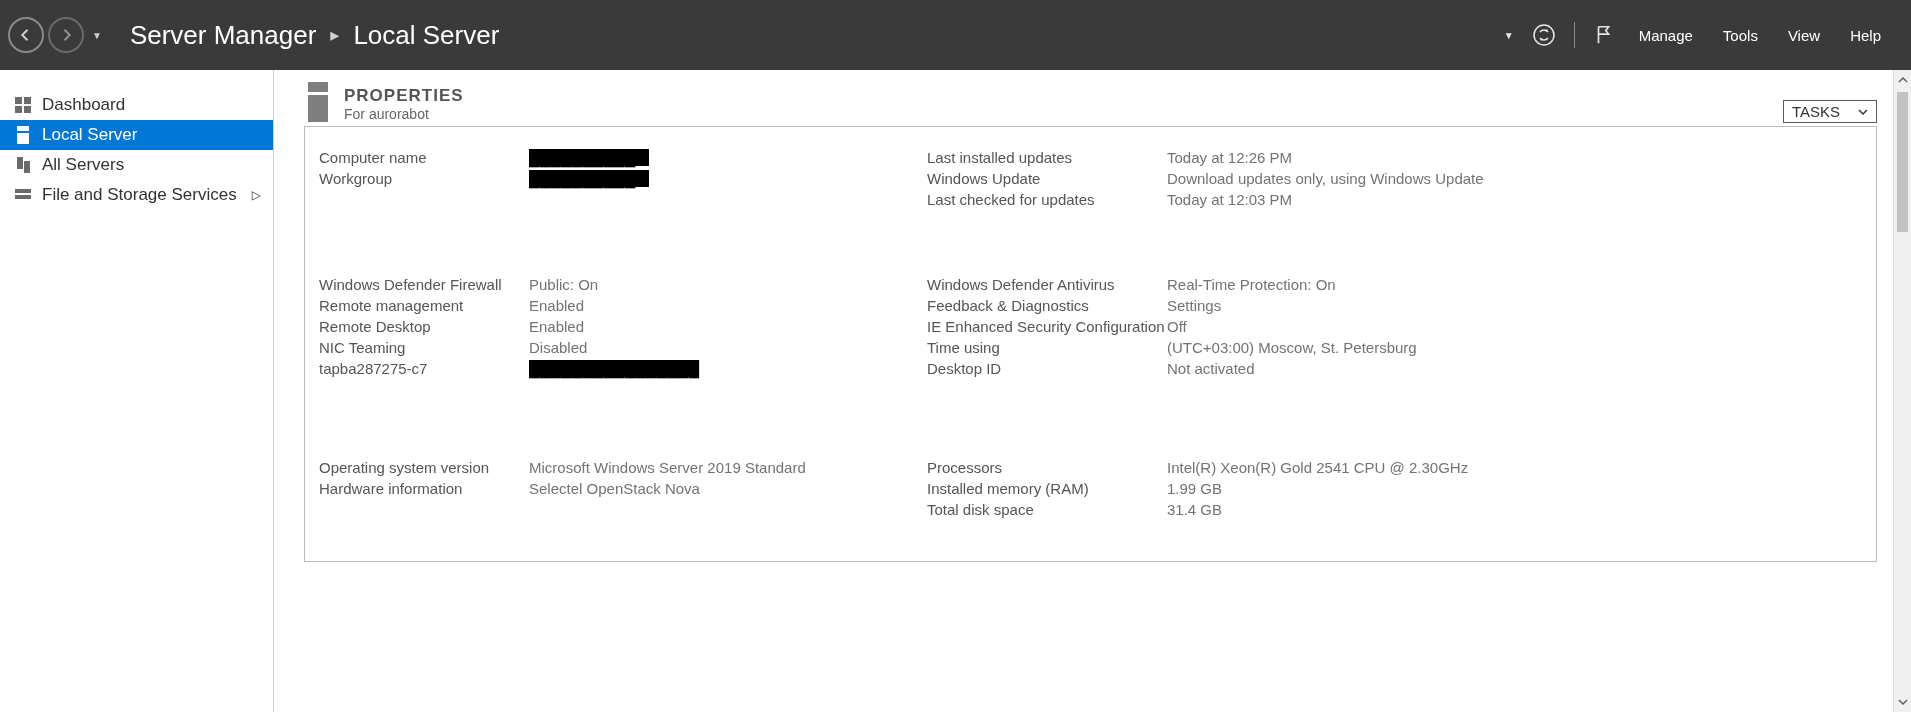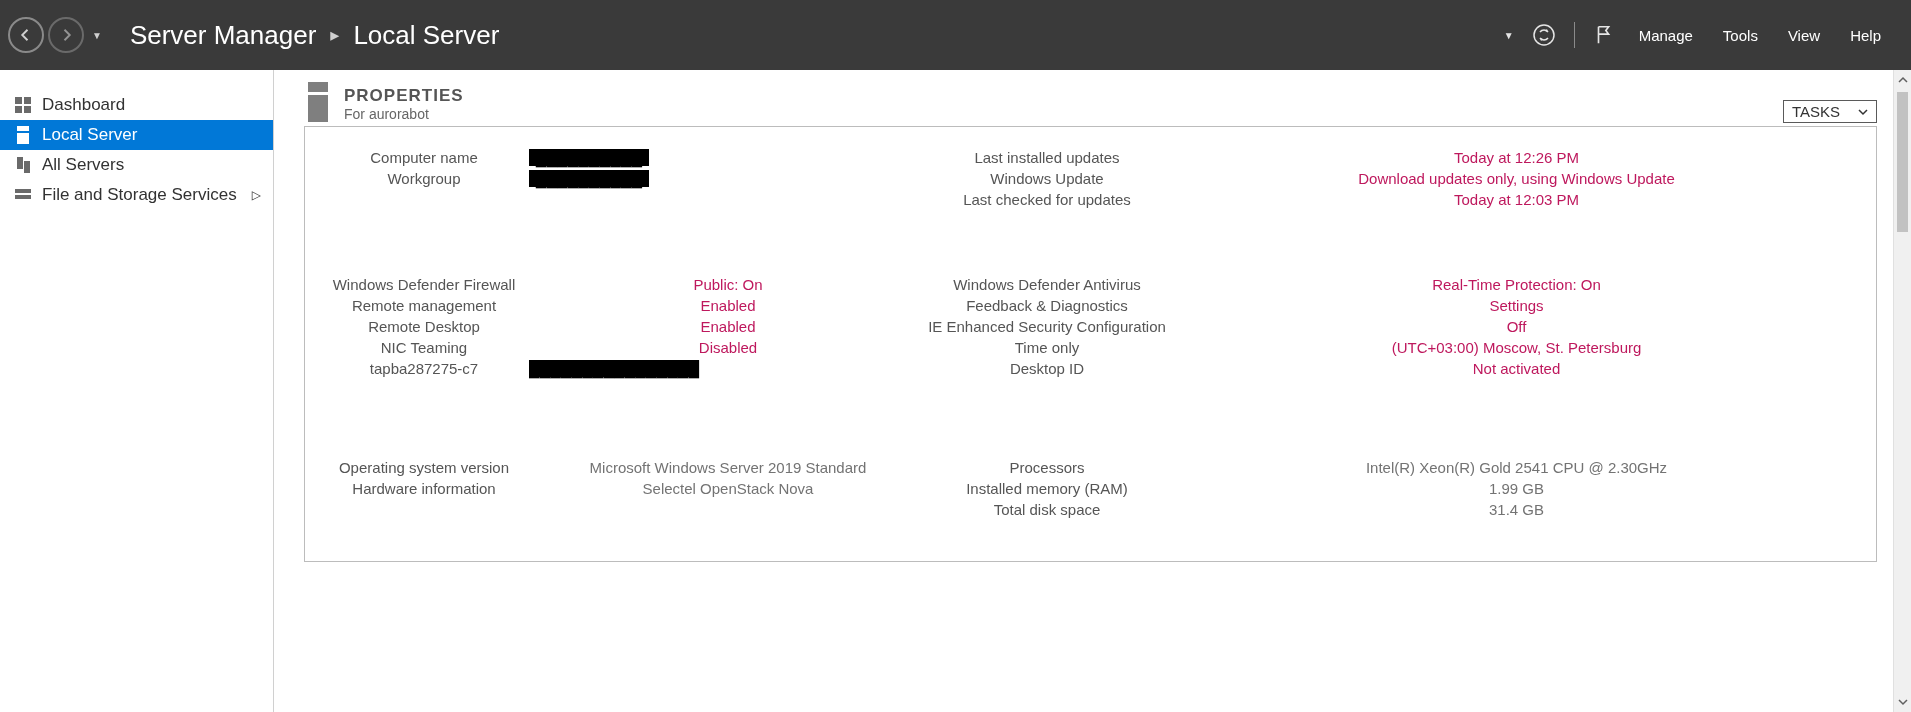--- a/index.html
+++ b/index.html
@@ -153,33 +153,32 @@
 
   .prop-card {
     position: absolute;
     left: 30px;
     right: 34px;
     top: 56px;
     bottom: 150px; 
     border: 1px solid #bcbcbc;
     padding: 22px 10px 22px 14px;
     overflow: auto;
-    text-align: center;
   }
 
   .prop-grid {
     display: grid;
     grid-template-columns: 210px 398px 240px 1fr;
     column-gap: 0;
     row-gap: 4px;
     font-size: 15px;
     color:#444;
   }
   .lbl { color:#555; white-space:nowrap; }
-  .val-link { color:#be185d; cursor:pointer; white-space:nowrap;}
+  .val-link { color:#737373; cursor:pointer; white-space:nowrap;}
   .val-text { color:#737373; white-space:nowrap;}
   .redacted { background:#000; color:#000; }
   .spacer-row { grid-column: 1 / -1; height: 60px; }
   .spacer-row.big { height: 74px; }
 
   
   .vscroll {
     position: absolute;
     right: 0; top:0; bottom:0;
     width: 18px;
@@ -341,21 +340,21 @@
         <div class="lbl">Feedback &amp; Diagnostics</div>
         <div class="val-link">Settings</div>
 
         <div class="lbl">Remote Desktop</div>
         <div class="val-link">Enabled</div>
         <div class="lbl">IE Enhanced Security Configuration</div>
         <div class="val-link">Off</div>
 
         <div class="lbl">NIC Teaming</div>
         <div class="val-link">Disabled</div>
-        <div class="lbl">Time only</div>
+        <div class="lbl">Time using</div>
         <div class="val-link">(UTC+03:00) Moscow, St. Petersburg</div>
 
         <div class="lbl">tapba287275-c7</div>
         <div class="val-link redacted" style="width:170px;">████████████████</div>
         <div class="lbl">Desktop ID</div>
         <div class="val-link">Not activated</div>
 
         <div class="spacer-row big"></div>
 
         <div class="lbl">Operating system version</div>

